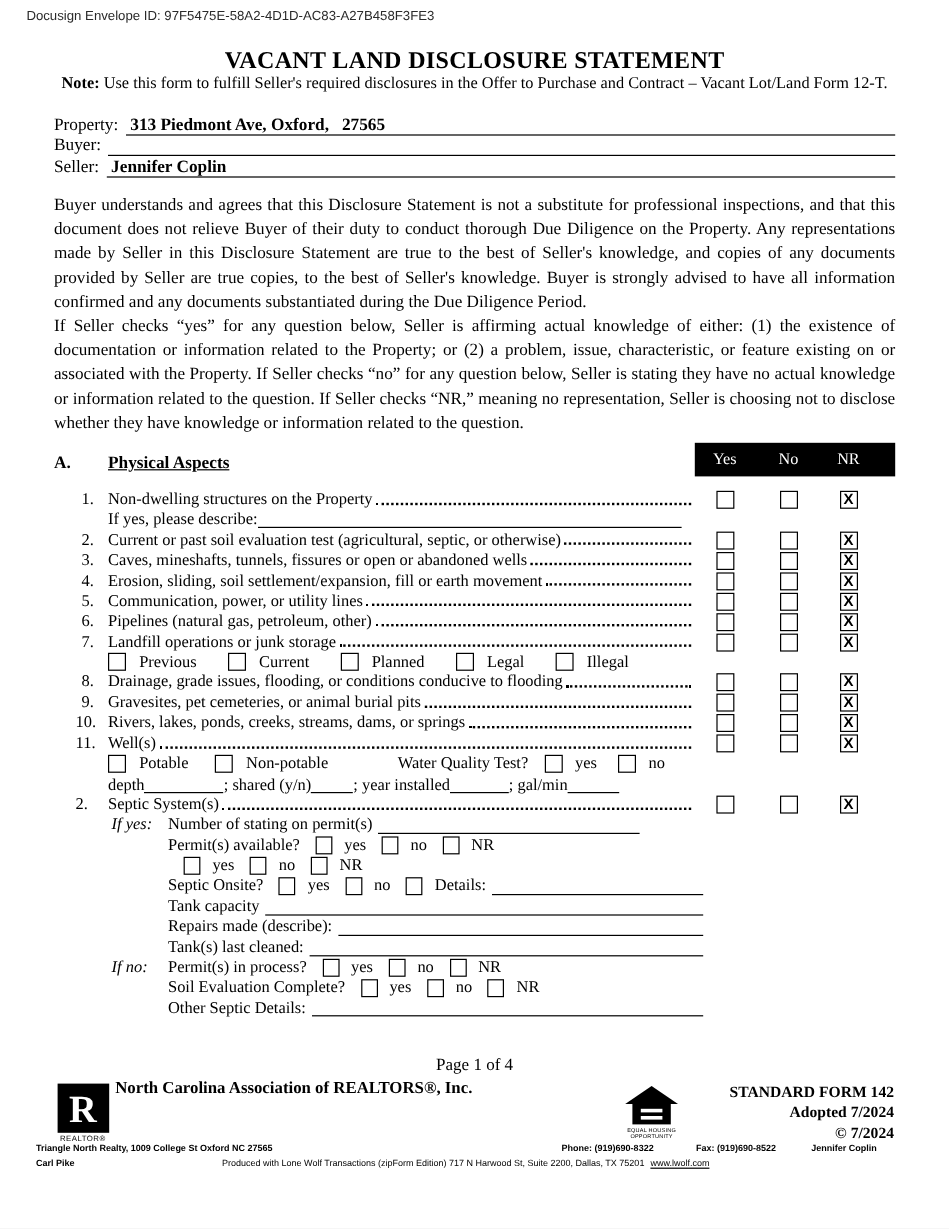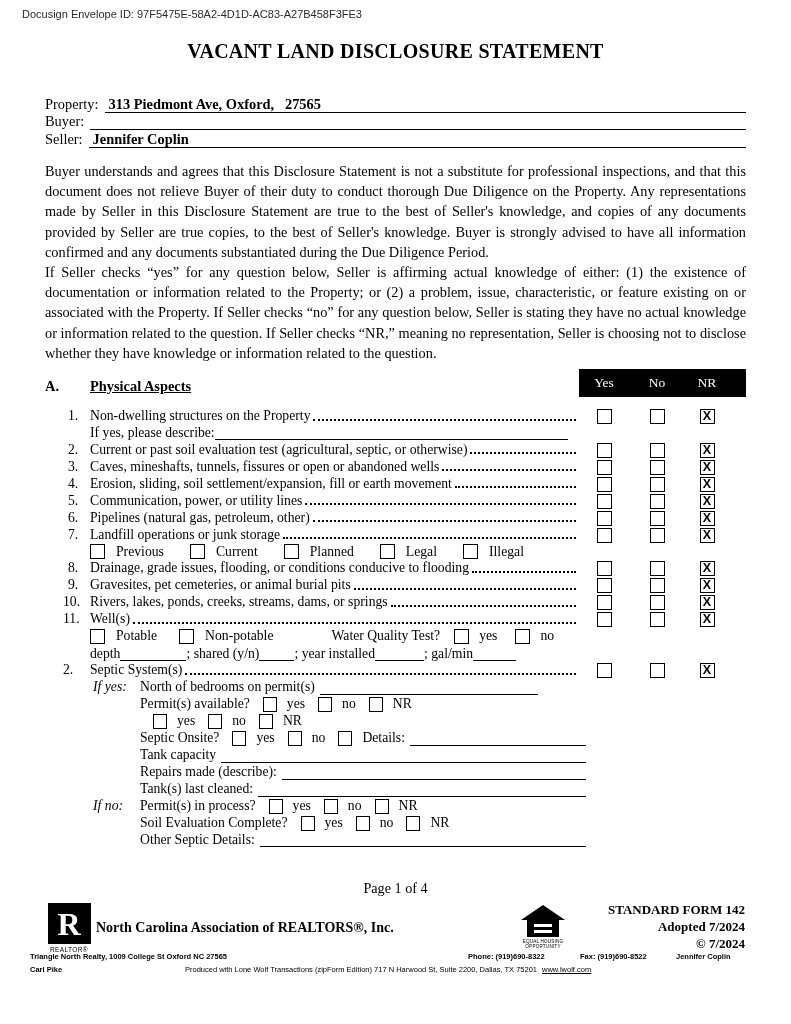--- a/index.html
+++ b/index.html
@@ -65,21 +65,21 @@
   .icb{flex:none;width:12px;height:13px;border:1.3px solid #000;margin:0 10px 0 13px;}
   
   .pagenum{position:absolute;left:0;top:880px;width:100%;text-align:center;font-size:14.2px;}
   .rlogo{position:absolute;left:45px;top:903px;width:48px;text-align:center;}
   .rlogo-box{width:43px;height:41px;background:#000;margin:0 auto;display:flex;
              align-items:center;justify-content:center;}
   .rlogo-r{color:#fff;font-weight:bold;font-size:32px;line-height:32px;
            font-family:"Liberation Serif",serif;}
   .rlogo-cap{font-family:"Liberation Sans",sans-serif;font-size:6.5px;letter-spacing:.4px;
              margin-top:2px;}
-  .assoc{position:absolute;left:96px;top:920px;font-weight:bold;font-size:14px;}
+  .assoc{position:absolute;left:96px;top:900px;font-weight:bold;font-size:14px;}
   .eho{position:absolute;left:512px;top:905px;width:62px;text-align:center;}
   .eho-roof{width:0;height:0;border-left:22px solid transparent;border-right:22px solid transparent;
             border-bottom:15px solid #000;margin:0 auto;}
   .eho-body{width:32px;height:17px;background:#000;margin:0 auto;position:relative;}
   .eho-body span{position:absolute;left:7px;width:18px;height:3px;background:#fff;}
   .eq1{top:4px;} .eq2{top:10px;}
   .eho-cap{font-family:"Liberation Sans",sans-serif;font-size:4.6px;line-height:5.2px;
            margin-top:2px;letter-spacing:.2px;}
   .forminfo{position:absolute;right:46px;top:901px;text-align:right;font-weight:bold;
             font-size:13px;line-height:17px;}
@@ -97,20 +97,21 @@
 </style>
 </head>
 <body>
 
 <div class="page">
 
   <div class="docusign">Docusign Envelope ID: 97F5475E-58A2-4D1D-AC83-A27B458F3FE3</div>
 
   <div class="title">VACANT LAND DISCLOSURE STATEMENT</div>
 
+  <div class="note"><b>Note:</b><span> Use this form to fulfill Seller's required disclosures in the Offer to Purchase and Contract – Vacant Lot/Land Form 12-T.</span></div>
 
   <div class="fields">
     <div class="frow">
       <span class="flabel">Property:</span>
       <span class="fvalue">313 Piedmont Ave, Oxford,   27565</span>
     </div>
     <div class="frow">
       <span class="flabel">Buyer:</span>
       <span class="fvalue"></span>
     </div>
@@ -414,21 +415,21 @@
           </span>
           <span class="cc3">
             <span class="cb">X</span>
           </span>
         </div>
     </div>
 
     <div class="srow">
       <span class="slabel">If yes:</span>
       <span class="scontent">
-          <span>North of bedrooms on permit(s)</span>
+          <span>Number of stating on permit(s)</span>
           <span class="uline" style="max-width:218px;"></span>
         </span>
     </div>
     <div class="srow">
       <span class="slabel"></span>
       <span class="scontent">
           <span>Permit(s) available?</span>
           <span class="icb"></span>
           <span>yes</span>
           <span class="icb"></span>

